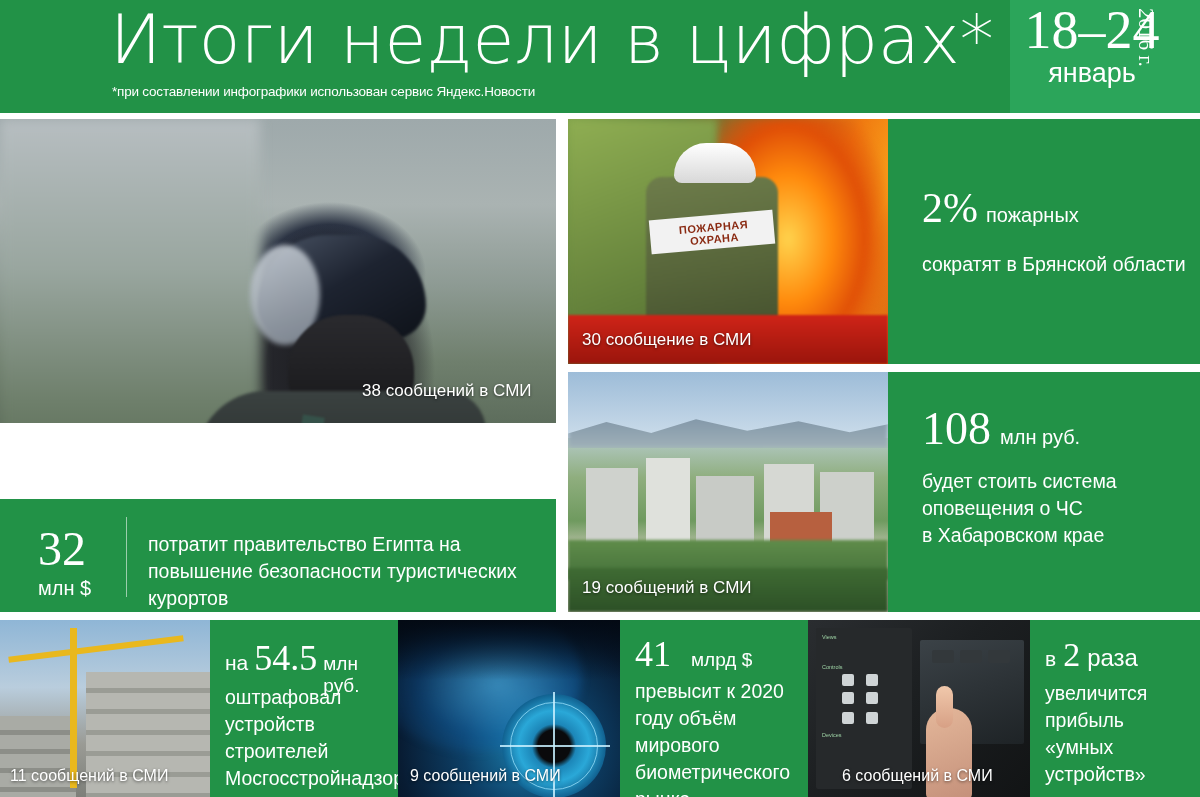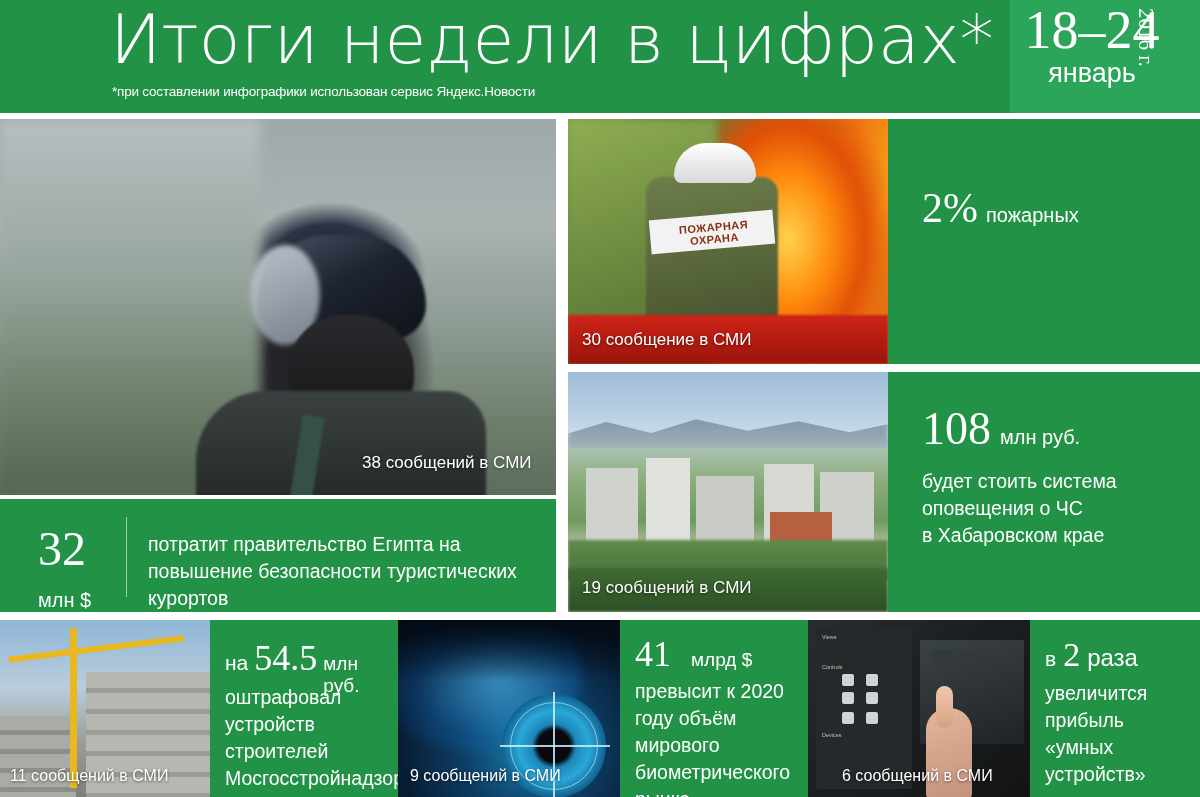--- a/index.html
+++ b/index.html
@@ -107,21 +107,21 @@
     line-height:1.38;
   }
   .prefix {
     font-family:"Liberation Sans", sans-serif;
     font-size:21px;
     color:#ffffff;
   }
 
   
   #photo-police {
-    left:0; top:119px; width:556px; height:376px;
+    left:0; top:119px; width:556px; height:304px;
     background:
       radial-gradient(ellipse 150px 210px at 330px 250px, #1c1c20 0%, #25262b 42%, rgba(40,42,48,0) 70%),
       radial-gradient(ellipse 120px 90px at 330px 155px, #1a2030 0%, #2c3444 55%, rgba(44,52,68,0) 80%),
       linear-gradient(180deg, #9ea9ab 0%, #aab3b2 28%, #8d9a93 55%, #6f7f6d 80%, #5d6d5c 100%);
   }
   #photo-police .blob-helmet {
     position:absolute; left:258px; top:116px; width:168px; height:104px;
     border-radius:84px 84px 40px 40px;
     background:linear-gradient(150deg, #4b5566 0%, #1d2330 48%, #0e1219 100%);
     filter:blur(1.5px);
@@ -296,21 +296,21 @@
     <div class="blob-face"></div>
     <div class="blob-body"></div>
     <div class="blob-strap"></div>
 
     <div class="caption" style="left:362px; bottom:22px;">38 сообщений в СМИ</div>
   </div>
 
   <div class="panel green" style="left:0; top:499px; width:556px; height:113px;">
     <div style="position:absolute; left:38px; top:26px;">
       <div class="stat-big" style="font-size:48px;">32</div>
-      <div class="stat-unit" style="margin-top:16px;">млн $</div>
+      <div class="stat-unit" style="margin-top:4px;">млн $</div>
     </div>
     <div style="position:absolute; left:126px; top:18px; width:1px; height:80px; background:rgba(255,255,255,.55);"></div>
     <div class="stat-desc" style="position:absolute; left:148px; top:32px; width:400px;">потратит правительство Египта на повышение безопасности туристических курортов</div>
   </div>
 
   <div class="photo" id="photo-fire">
     <div class="veg"></div>
     <div class="flame"></div>
     <div class="coat"></div>
     <div class="band"></div>
@@ -319,20 +319,21 @@
     <div class="truck"></div>
     <div class="caption" style="left:14px; bottom:14px;">30 сообщение в СМИ</div>
   </div>
 
   <div class="panel green" style="left:888px; top:119px; width:312px; height:245px;">
 
     <div style="position:absolute; left:34px; top:68px; display:flex; align-items:baseline; gap:8px;">
       <span class="stat-big" style="font-size:42px;">2%</span>
       <span class="stat-unit">пожарных</span>
     </div>
+    <div class="stat-desc" style="position:absolute; left:34px; top:132px; width:266px;">сократят в Брянской области</div>
   </div>
 
   <div class="photo" id="photo-city">
     <div class="sky"></div>
     <div class="mtn"></div>
     <div class="bld1"></div>
     <div class="bld2"></div>
     <div class="bld3"></div>
     <div class="bld4"></div>
     <div class="bld5"></div>

